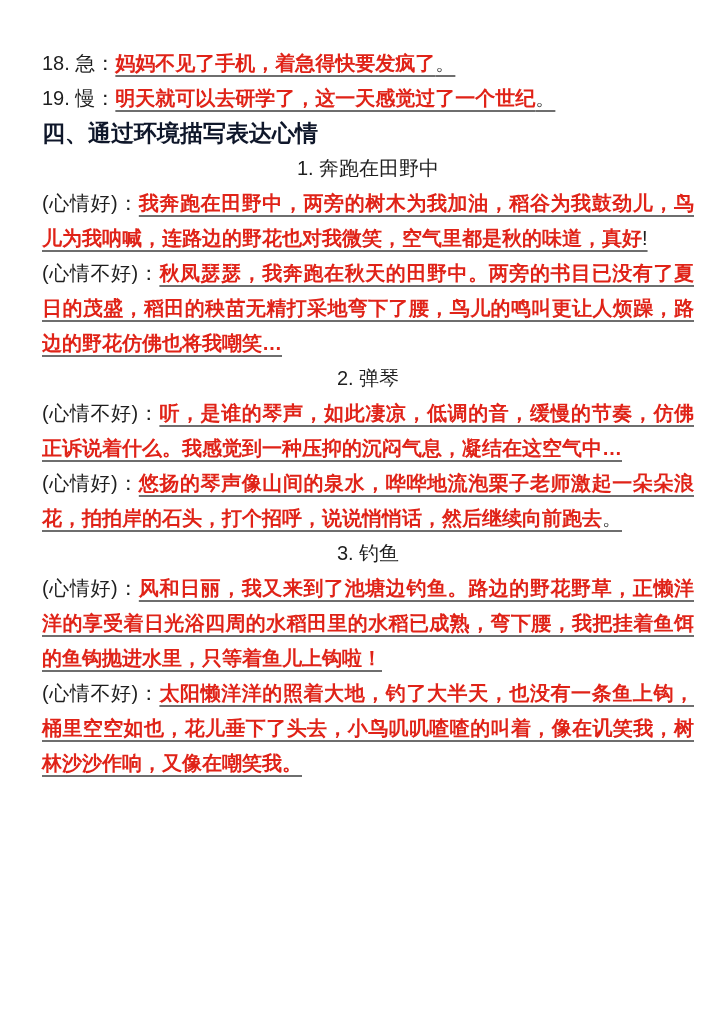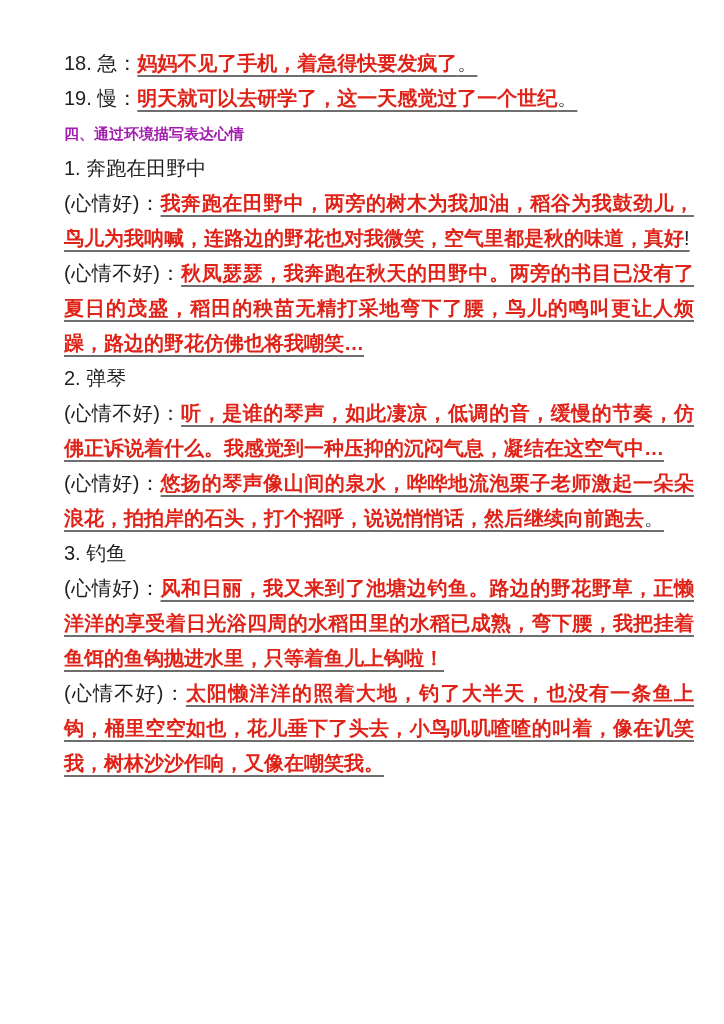--- a/index.html
+++ b/index.html
@@ -7,38 +7,38 @@
     padding: 0;
     background: #ffffff;
     font-family: "Liberation Sans", "DejaVu Sans", sans-serif;
   }
   .page {
     position: relative;
     box-sizing: border-box;
     width: 724px;
     height: 1024px;
     background: #ffffff;
-    padding: 46px 30px 0 64px;
+    padding: 46px 30px 0 42px;
     overflow: hidden;
   }
   .para, .scene-title, .section-heading {
     margin: 0;
     font-size: 20px;
     line-height: 35px;
     color: #1f1f1f;
     text-align: justify;
   }
   .section-heading {
-    color: #a21caf;
+    color: #0f172a;
     font-weight: 700;
-    font-size: 15px;
+    font-size: 23px;
     text-align: left;
   }
   .scene-title {
-    text-align: left;
+    text-align: center;
   }
   .prefix {
     color: #1f1f1f;
   }
   .uwrap {
     text-decoration: underline;
     text-decoration-color: #6e6e6e;
     text-decoration-thickness: 1.5px;
     text-underline-offset: 5px;
   }

